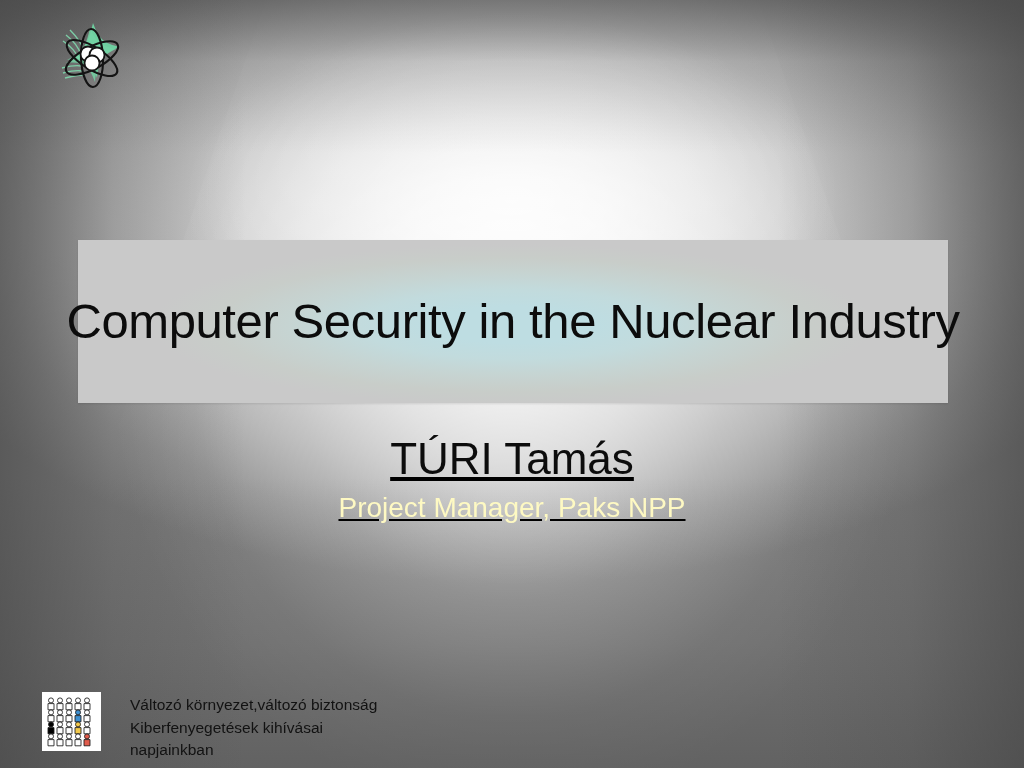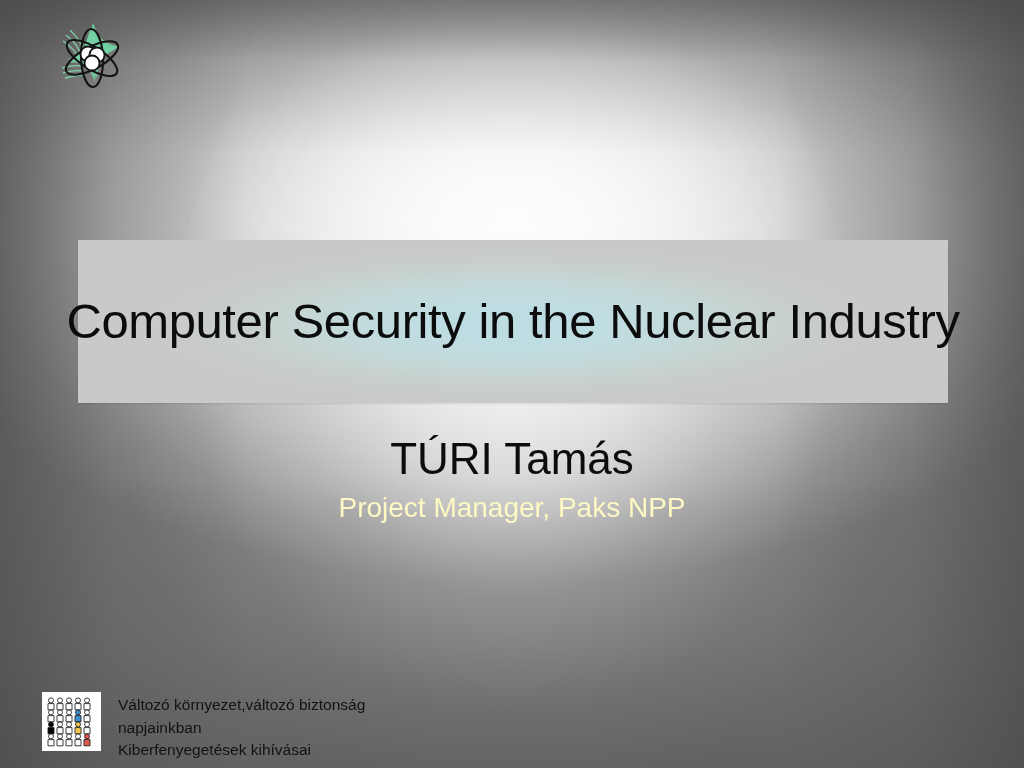--- a/index.html
+++ b/index.html
@@ -117,20 +117,21 @@
     padding: 0 10px;
   }
 
   
   .presenter {
     position: absolute;
     left: 0;
     top: 437px;
     width: 1024px;
     text-align: center;
+    text-decoration: underline;
   }
   .presenter-name {
     font-size: 44px;
     color: #0c0c0c;
     line-height: 1.02;
     letter-spacing: 0px;
     margin: 0;
   }
   .presenter-role {
     font-size: 28px;
@@ -139,21 +140,21 @@
     margin: 12px 0 0 0;
   }
 
   
   .footer {
     position: absolute;
     left: 26px;
     bottom: 6px;
     display: flex;
     align-items: flex-start;
-    gap: 17px;
+    gap: 29px;
     padding-left: 16px;
   }
   .footer-logo {
     width: 59px;
     height: 59px;
     background: #ffffff;
     flex: 0 0 auto;
     display: block;
   }
   .footer-lines {
@@ -303,19 +304,19 @@
           <g transform="translate(41,41)" fill="#e05b4b">
             <circle cx="4" cy="3.4" r="2.5"></circle>
               <path d="M1 6.6 h6 v6.2 h-6 Z"></path>
           </g>
         </g>
       </svg>
     </div>
 
     <div class="footer-lines">
       <div class="footer-line">Változó környezet,változó biztonság</div>
+      <div class="footer-line">Kiberfenyegetések kihívásai</div>
       <div class="footer-line">napjainkban</div>
-      <div class="footer-line">Kiberfenyegetések kihívásai</div>
     </div>
 
   </div>
 
 </div>
 
 </body></html>

